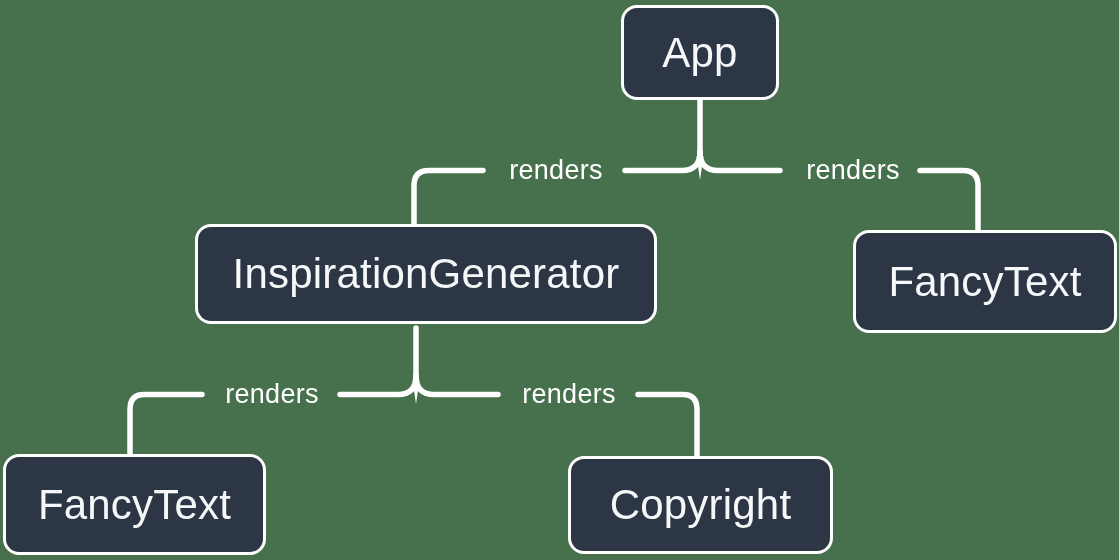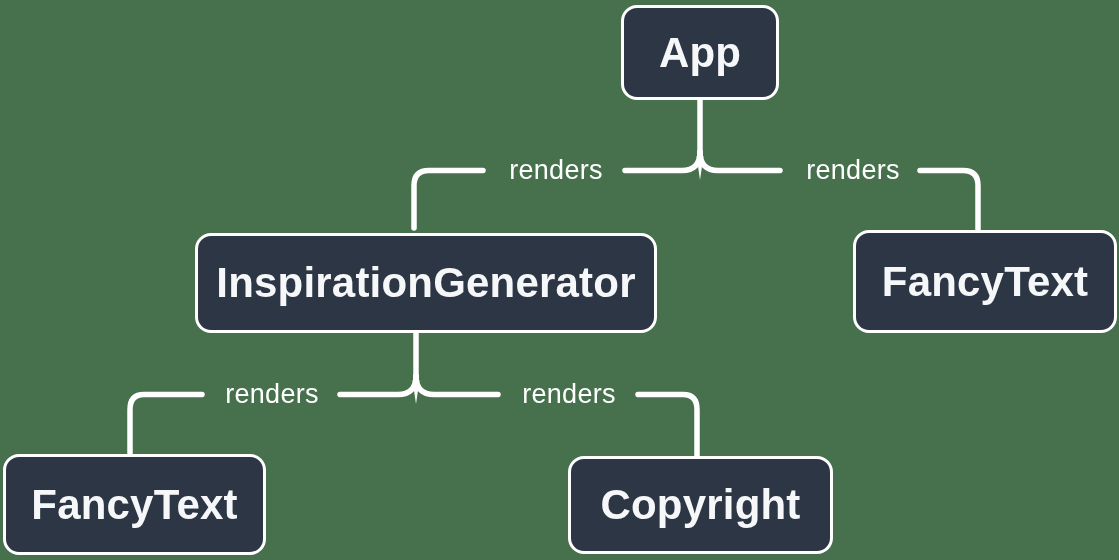--- a/index.html
+++ b/index.html
@@ -41,21 +41,21 @@
     position: absolute;
     box-sizing: border-box;
     background: var(--node-fill, #2D3645);
     border: 3px solid var(--node-border, #FFFFFF);
     border-radius: 16px;
     display: flex;
     align-items: center;
     justify-content: center;
     color: var(--node-text, #F6F7F9);
     font-size: 42px;
-    font-weight: 700;
+    font-weight: 400;
     white-space: nowrap;
     letter-spacing: 0.2px;
   }
   .edge-label {
     position: absolute;
     transform: translate(-50%, -50%);
     color: var(--edge, #FFFFFF);
     font-size: 27px;
     font-weight: 400;
     letter-spacing: 0.3px;
@@ -92,21 +92,21 @@
     </g>
     <g>
       <path d="M638,394.5 L683,394.5 Q697,394.5 697,409.5 L697,456"></path>
     </g>
   </svg>
 
   <div class="node" style="left:621px; top:5px; width:158px; height:95px;">
     <span>App</span>
   </div>
 
-  <div class="node" style="left:195px; top:233px; width:462px; height:100px;">
+  <div class="node" style="left:195px; top:224px; width:462px; height:100px;">
     <span>InspirationGenerator</span>
   </div>
 
   <div class="node" style="left:853px; top:230px; width:264px; height:103px;">
     <span>FancyText</span>
   </div>
 
   <div class="node" style="left:3px; top:454px; width:263px; height:101px;">
     <span>FancyText</span>
   </div>

